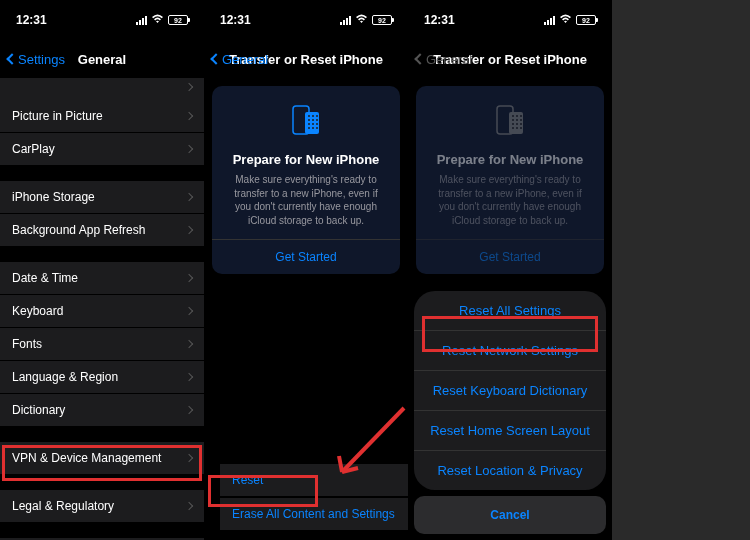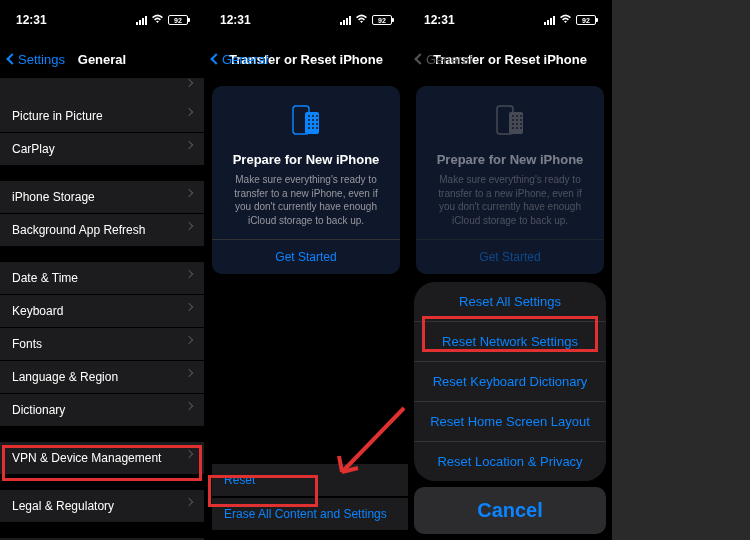--- a/index.html
+++ b/index.html
@@ -15,37 +15,37 @@
   .battery { width: 20px; height: 10px; border: 1px solid #fff; border-radius: 2px; position: relative; display:flex; align-items:center; justify-content:center; font-size:7px; font-weight:700; }
   .battery::after { content: ''; position: absolute; right: -3px; top: 2px; width: 2px; height: 4px; background: #fff; border-radius: 0 1px 1px 0; }
   .nav-bar { height: 38px; display: flex; align-items: center; padding: 0 8px; position: relative; }
   .back-btn { display: flex; align-items: center; color: #0a84ff; font-size: 13px; z-index: 2; }
   .back-btn.dim { color: #555; }
   .chevron-left { display: inline-block; width: 8px; height: 8px; border-left: 2px solid currentColor; border-bottom: 2px solid currentColor; transform: rotate(45deg); margin-right: 2px; }
   .nav-title { position: absolute; left: 0; right: 0; text-align: center; color: #fff; font-size: 13px; font-weight: 600; }
   .list { }
   .group { margin-top: 16px; background: #1c1c1e; }
   .group:first-child { margin-top: 0; }
-  .row { display: flex; align-items: flex-start; justify-content: space-between; padding: 9px 12px; color: #fff; font-size: 12px; border-bottom: 0.5px solid #000; position: relative; }
+  .row { display: flex; align-items: center; justify-content: space-between; padding: 9px 12px; color: #fff; font-size: 12px; border-bottom: 0.5px solid #000; position: relative; }
   .row:last-child { border-bottom: none; }
   .chevron-right { display: inline-block; width: 6px; height: 6px; border-right: 1.5px solid #555; border-top: 1.5px solid #555; transform: rotate(45deg); }
   .row.link { color: #0a84ff; }
   .card { margin: 8px; background: #0f172a; border-radius: 10px; padding: 14px 12px 0 12px; text-align: center; }
   .card.dim .icon-box, .card.dim .card-title, .card.dim .card-body, .card.dim .card-action { opacity: 0.45; }
   .icon-box { display: flex; justify-content: center; margin-bottom: 10px; }
   .card-title { color: #fff; font-size: 13px; font-weight: 600; margin-bottom: 6px; }
   .card-body { color: #98989f; font-size: 10px; line-height: 1.35; margin-bottom: 12px; padding: 0 4px; }
   .card-action { color: #0a84ff; font-size: 12px; padding: 10px 0; border-top: 0.5px solid #333; margin: 0 -12px; }
-  .bottom-rows { position: absolute; bottom: 10px; left: 8px; right: 0; }
+  .bottom-rows { position: absolute; bottom: 10px; left: 16px; right: 0; }
   .bottom-rows .row { background: #1c1c1e; }
   .sheet { position: absolute; bottom: 0; left: 0; right: 0; padding: 6px; }
   .sheet-group { background: #1c1c1e; border-radius: 21px; overflow: hidden; margin-bottom: 6px; }
   .sheet-row { text-align: center; padding: 12px 8px; color: #0a84ff; font-size: 13px; border-bottom: 0.5px solid #333; }
   .sheet-row:last-child { border-bottom: none; }
-  .sheet-cancel { background: #2c2c2e; border-radius: 10px; text-align: center; padding: 12px; color: #0a84ff; font-size: 20px; font-weight: 600; }
+  .sheet-cancel { background: #2c2c2e; border-radius: 10px; text-align: center; padding: 12px; color: #0a84ff; font-size: 12px; font-weight: 600; }
   .highlight-box { position: absolute; border: 3px solid #e03030; pointer-events: none; z-index: 50; }
   .arrow { position: absolute; pointer-events: none; z-index: 51; }
   svg.phone-icon { width: 42px; height: 42px; }
 </style>
 </head>
 <body>
 
 <div class="screen">
   <div class="status-bar">
     <div class="status-left">12:31</div>

